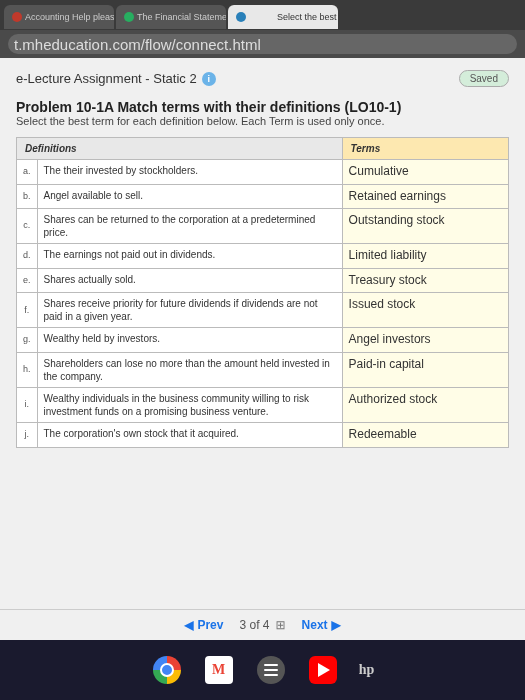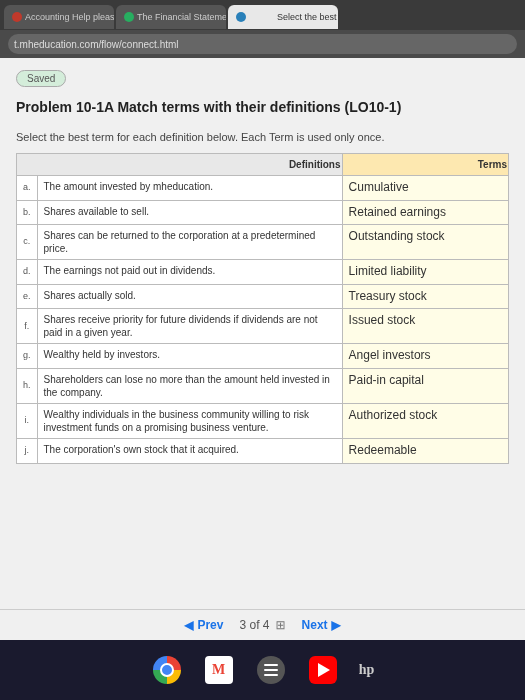--- a/index.html
+++ b/index.html
@@ -71,21 +71,21 @@
       background: #4a4a4a;
       padding: 4px 8px;
       height: 28px;
     }
 
     .address-input {
       background: #666;
       border: none;
       border-radius: 10px;
       color: #ddd;
-      font-size: 10px;
+      font-size: 15px;
       padding: 2px 6px;
       flex: 1;
       height: 20px;
     }
 
     
     .page-content {
       background: #f0f0f0;
       width: 100%;
       height: calc(700px - 58px - 60px);
@@ -135,38 +135,38 @@
       font-size: 14px;
       font-weight: bold;
       color: #222;
       margin-bottom: 0;
     }
 
     .problem-instruction {
       font-size: 11px;
       color: #444;
       margin-bottom: 10px;
-      margin-top: 16px;
     }
 
     
     .match-table {
       width: 100%;
       border-collapse: collapse;
       background: white;
       font-size: 10px;
     }
 
     .match-table th {
       background: #e8e8e8;
       border: 1px solid #bbb;
-      padding: 5px 1px;
-      text-align: right;
-      font-weight: bold;
-      color: #333;
+      padding: 5px 8px;
+      text-align: left;
+      font-weight: bold;
+      color: #333;
+      font-style: italic;
     }
 
     .match-table th.terms-header {
       background: #fde8b0;
       color: #333;
     }
 
     .match-table td {
       border: 1px solid #bbb;
       padding: 4px 6px;
@@ -357,43 +357,47 @@
     </div>
   </div>
   <div class="address-bar">
     <input class="address-input" type="text" value="t.mheducation.com/flow/connect.html" style="">
   </div>
 </div>
 
 <div class="page-content">
 
   <div class="page-header">
+    <div class="assignment-title">
+      <span>e-Lecture Assignment - Static 2</span>
+      <span class="info-icon">i</span>
+    </div>
     <span class="saved-badge">Saved</span>
   </div>
 
   <div class="problem-title">Problem 10-1A Match terms with their definitions (LO10-1)</div>
 
   <div class="problem-instruction">Select the best term for each definition below. Each Term is used only once.</div>
 
   <table class="match-table">
     <thead>
       <tr>
         <th colspan="2">Definitions</th>
         <th class="terms-header">Terms</th>
       </tr>
     </thead>
     <tbody id="table-body">
     <tr>
           <td class="row-letter">a.</td>
-          <td class="definition-cell">The amount invested by mheducation.</td>
+          <td class="definition-cell">The their invested by stockholders.</td>
           <td class="term-cell">Cumulative</td>
         </tr>
         <tr>
           <td class="row-letter">b.</td>
-          <td class="definition-cell">Shares available to sell.</td>
+          <td class="definition-cell">Angel available to sell.</td>
           <td class="term-cell">Retained earnings</td>
         </tr>
         <tr>
           <td class="row-letter">c.</td>
           <td class="definition-cell">Shares can be returned to the corporation at a predetermined price.</td>
           <td class="term-cell">Outstanding stock</td>
         </tr>
         <tr>
           <td class="row-letter">d.</td>
           <td class="definition-cell">The earnings not paid out in dividends.</td>

